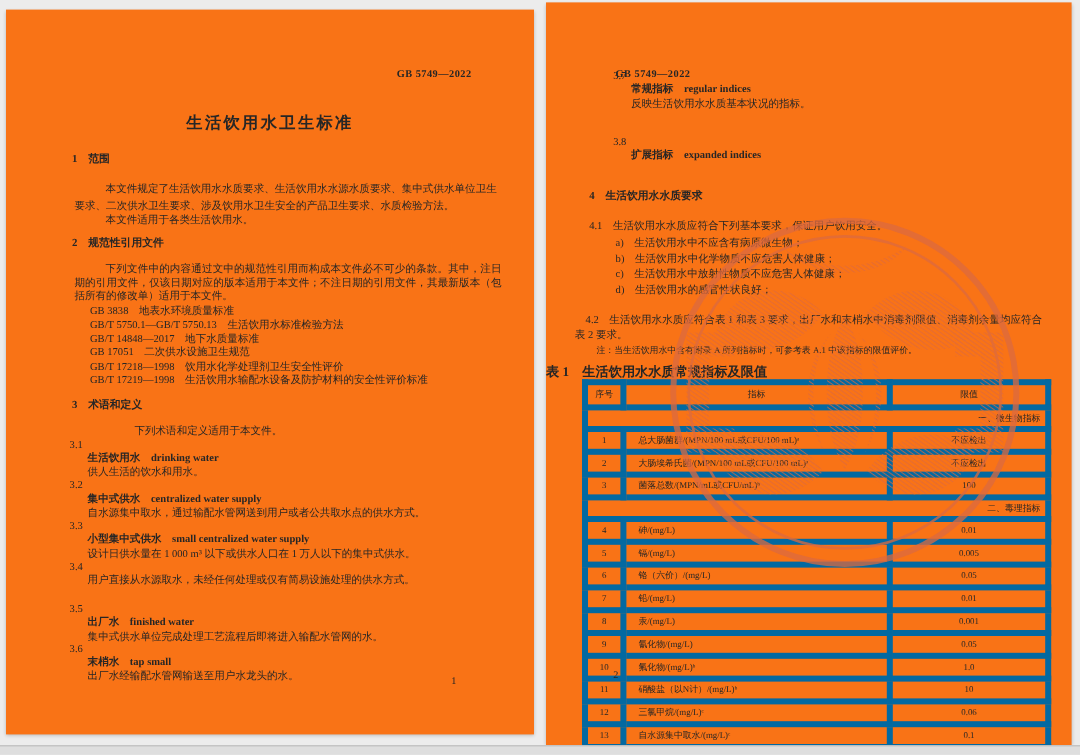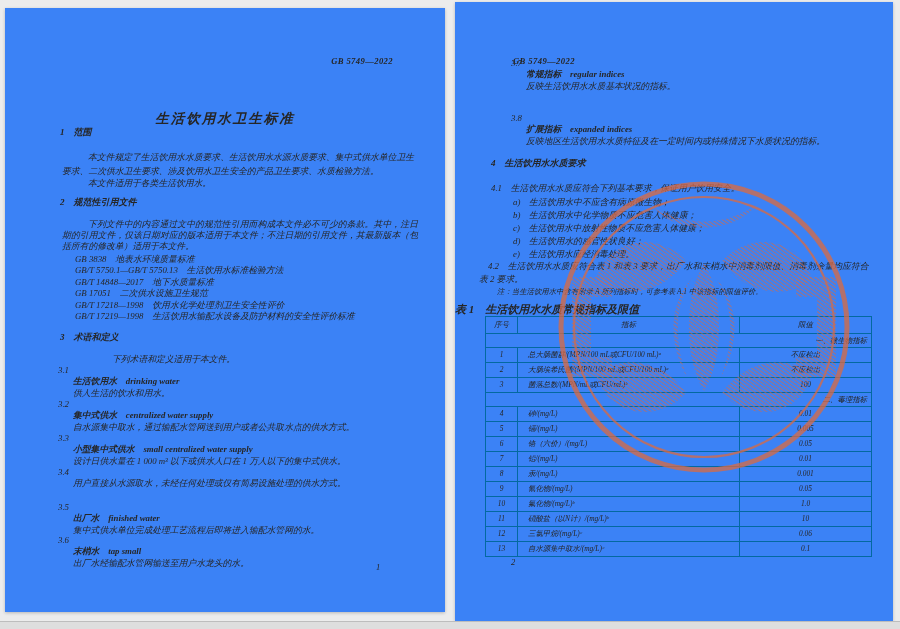--- a/index.html
+++ b/index.html
@@ -2,52 +2,52 @@
 <html><head>
 <meta charset="utf-8">
 <style>
   html,body{margin:0;padding:0;}
   body{
     width:900px;height:629px;position:relative;overflow:hidden;
     background:#ececec;
     font-family:"Liberation Serif","DejaVu Serif",serif;
     color:#262626;
   }
-  .page{position:absolute;background:#3b82f6;box-shadow:0 1px 3px rgba(0,0,0,.22);font-style:italic;}
+  .page{position:absolute;background:#f97316;box-shadow:0 1px 3px rgba(0,0,0,.22);}
   #page-left{left:5px;top:8px;width:440px;height:604px;}
   #page-right{left:455px;top:2px;width:438px;height:619px;}
   .bottom-strip{position:absolute;left:0;top:621px;width:900px;height:8px;background:#dedede;border-top:1px solid #bdbdbd;}
   .t{position:absolute;white-space:nowrap;font-size:8.8px;line-height:11px;}
   .h{font-weight:bold;font-size:9px;}
   .ghead{font-weight:bold;font-size:8.6px;letter-spacing:.4px;}
   .doc-title{position:absolute;left:0;right:0;text-align:center;font-weight:bold;font-size:13.5px;letter-spacing:2px;}
   .p{position:absolute;white-space:normal;text-align:justify;word-break:break-all;font-size:8.8px;}
   .refs div{line-height:11.4px;}
   .term{position:absolute;font-size:8.8px;line-height:11.3px;}
   .term .tname{font-weight:bold;padding-left:15px;}
   .term .tdef{padding-left:15px;}
   .litems div{line-height:13px;}
   .note{font-size:7.4px;}
   .tbl-title{position:absolute;left:0;right:0;text-align:left;font-weight:bold;font-size:11px;}
   table.gb{position:absolute;border-collapse:collapse;table-layout:fixed;width:386px;font-size:7.4px;}
-  table.gb td{border:1px solid #0369a1;padding:0 4px;height:14px;line-height:1.05;overflow:hidden;}
+  table.gb td{border:5px solid #0369a1;padding:0 4px;height:14px;line-height:1.05;overflow:hidden;}
   table.gb tr.hd td{height:16px;text-align:center;}
   table.gb tr.grp td{height:13px;text-align:right;padding-left:6px;margin-left:28px;}
   table.gb td.no{text-align:center;padding:0;}
   table.gb td.ind{padding-left:10px;}
   table.gb td.lim{text-align:center;}
   .pageno{font-size:8.5px;}
   .wm{position:absolute;pointer-events:none;opacity:.88;}
 </style>
 </head>
 <body>
 
 <div class="page" id="page-left">
   <div class="t ghead" style="top:48px;right:52px;">GB 5749—2022</div>
-  <div class="doc-title" style="top:86px;margin-top:16px;">生活饮用水卫生标准</div>
+  <div class="doc-title" style="top:86px;">生活饮用水卫生标准</div>
 
   <div class="t h" style="top:119px;left:55px;">1　范围</div>
   <div class="p" style="top:143px;left:57px;width:352px;text-indent:26px;line-height:13.5px;">本文件规定了生活饮用水水质要求、生活饮用水水源水质要求、集中式供水单位卫生要求、二次供水卫生要求、涉及饮用水卫生安全的产品卫生要求、水质检验方法。</div>
   <div class="t" style="top:170px;left:83px;">本文件适用于各类生活饮用水。</div>
 
   <div class="t h" style="top:189px;left:55px;text-align:right;">2　规范性引用文件</div>
   <div class="p" style="top:211px;left:57px;width:356px;text-indent:26px;line-height:11.2px;">下列文件中的内容通过文中的规范性引用而构成本文件必不可少的条款。其中，注日期的引用文件，仅该日期对应的版本适用于本文件；不注日期的引用文件，其最新版本（包括所有的修改单）适用于本文件。</div>
   <div class="t refs" style="top:246px;left:70px;">
     <div>GB 3838　地表水环境质量标准</div>
     <div>GB/T 5750.1—GB/T 5750.13　生活饮用水标准检验方法</div>
@@ -97,31 +97,29 @@
   <div class="t ghead" style="top:54px;left:58px;">GB 5749—2022</div>
 
   <div class="term" style="top:56px;left:56px;">
     <div class="tnum">3.7</div>
     <div class="tname">常规指标　regular indices</div>
     <div class="tdef">反映生活饮用水水质基本状况的指标。</div>
   </div>
   <div class="term" style="top:111px;left:56px;">
     <div class="tnum">3.8</div>
     <div class="tname">扩展指标　expanded indices</div>
-    <div class="tdef">反映地区生活饮用水水质特征及在一定时间内或特殊情况下水质状况的指标。</div>
   </div>
 
   <div class="t h" style="top:156px;left:36px;">4　生活饮用水水质要求</div>
   <div class="t" style="top:181px;left:36px;">4.1　生活饮用水水质应符合下列基本要求，保证用户饮用安全。</div>
   <div class="t litems" style="top:194px;left:58px;">
     <div>a)　生活饮用水中不应含有病原微生物；</div>
     <div>b)　生活饮用水中化学物质不应危害人体健康；</div>
     <div>c)　生活饮用水中放射性物质不应危害人体健康；</div>
     <div>d)　生活饮用水的感官性状良好；</div>
-    <div>e)　生活饮用水应经消毒处理。</div>
   </div>
   <div class="t" style="top:259px;left:33px;">4.2　生活饮用水水质应符合表 1 和表 3 要求，出厂水和末梢水中消毒剂限值、消毒剂余量均应符合</div>
   <div class="t" style="top:272px;left:24px;">表 2 要求。</div>
   <div class="t note" style="top:284px;left:42px;">注：当生活饮用水中含有附录 A 所列指标时，可参考表 A.1 中该指标的限值评价。</div>
 
   <div class="tbl-title" style="top:300px;">表 1　生活饮用水水质常规指标及限值</div>
 
   <table class="gb" style="top:314px;left:30px;">
     <colgroup>
         <col style="width:32px">

